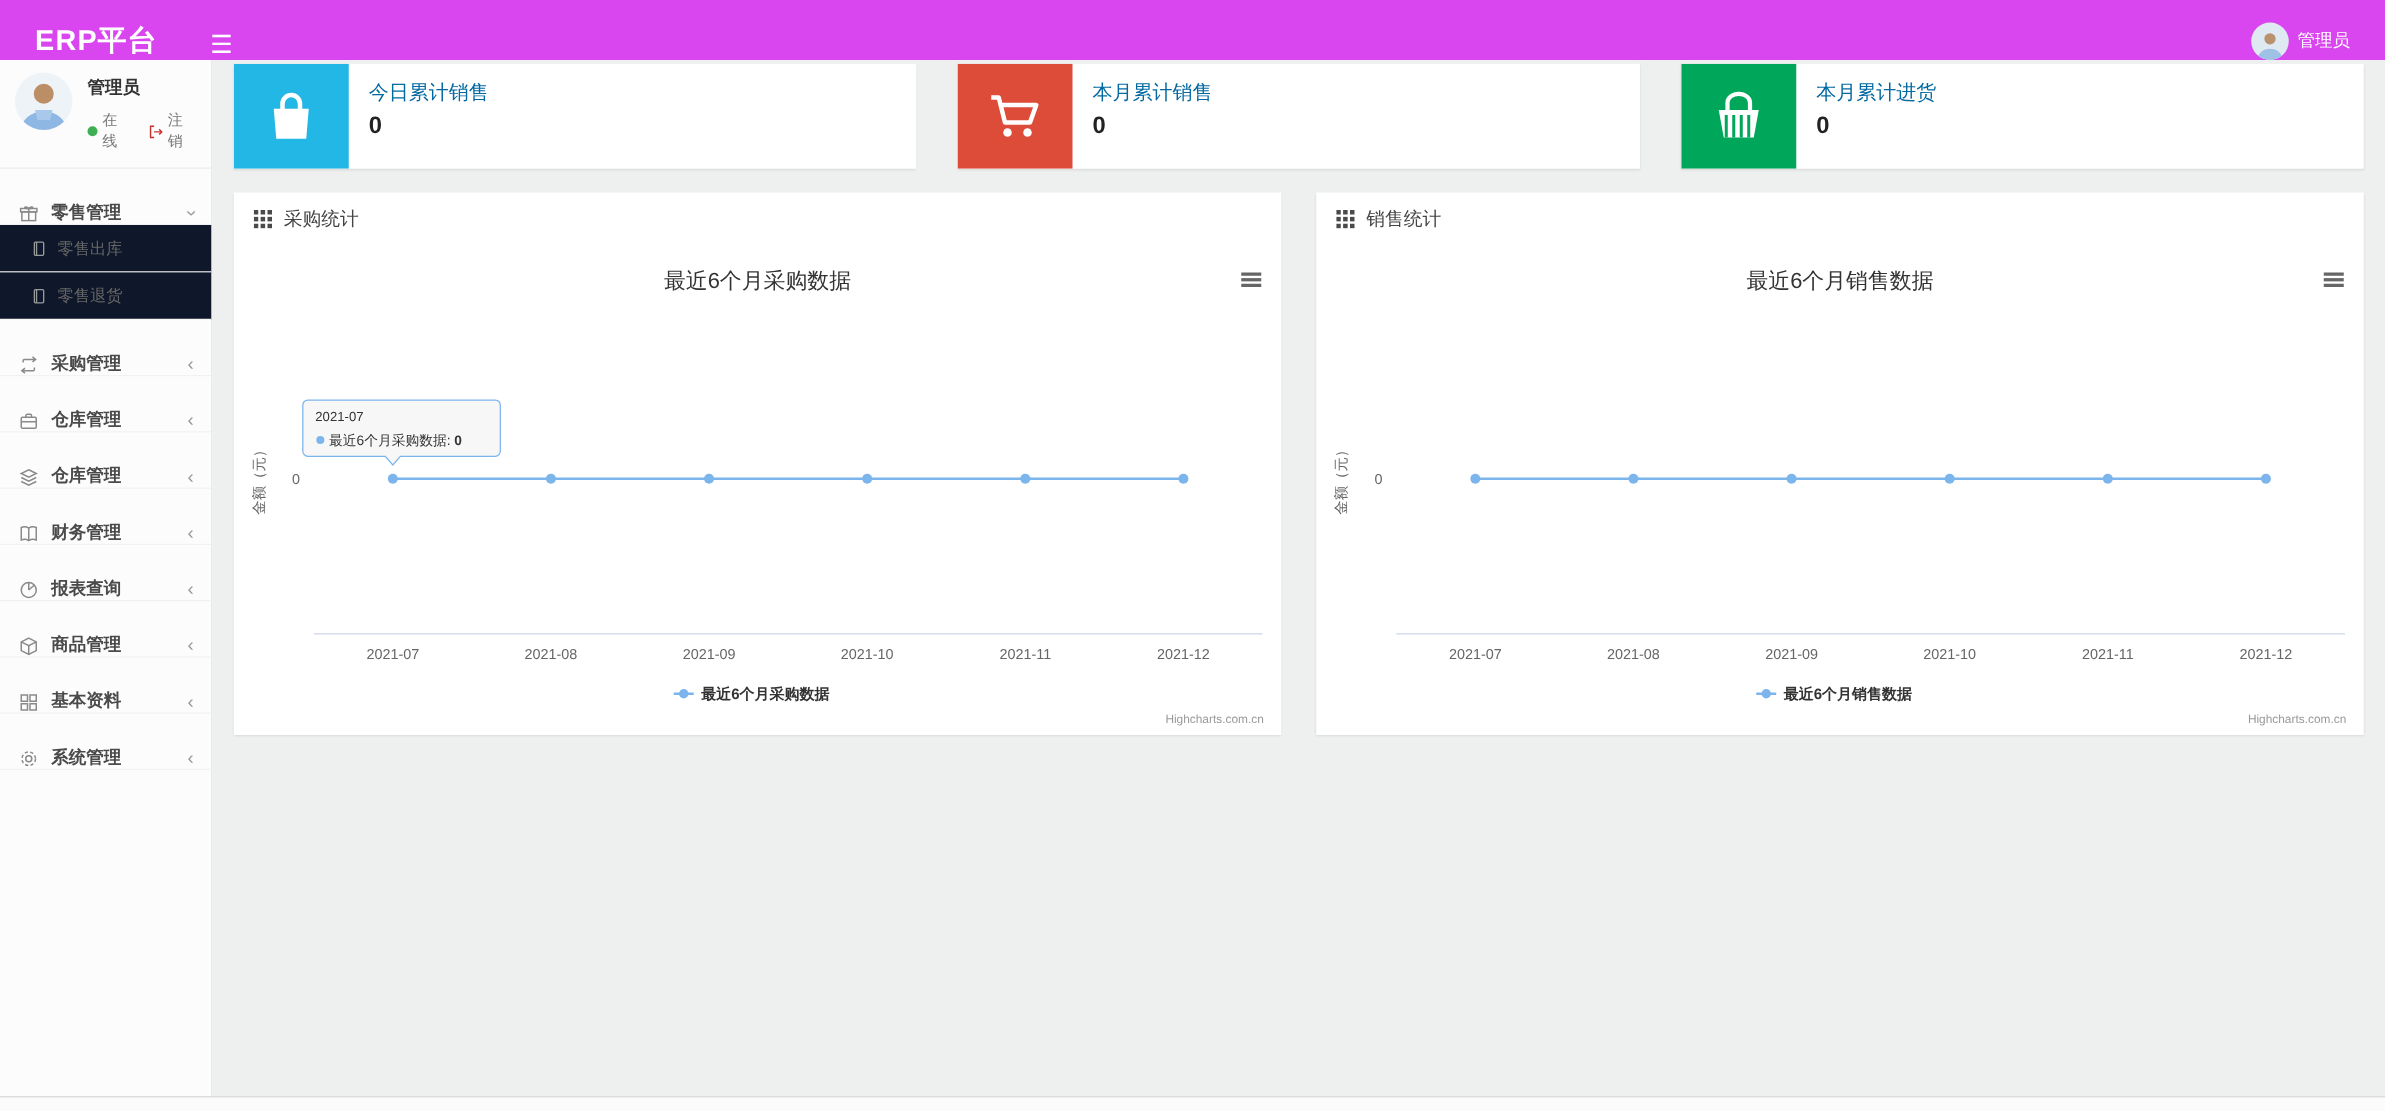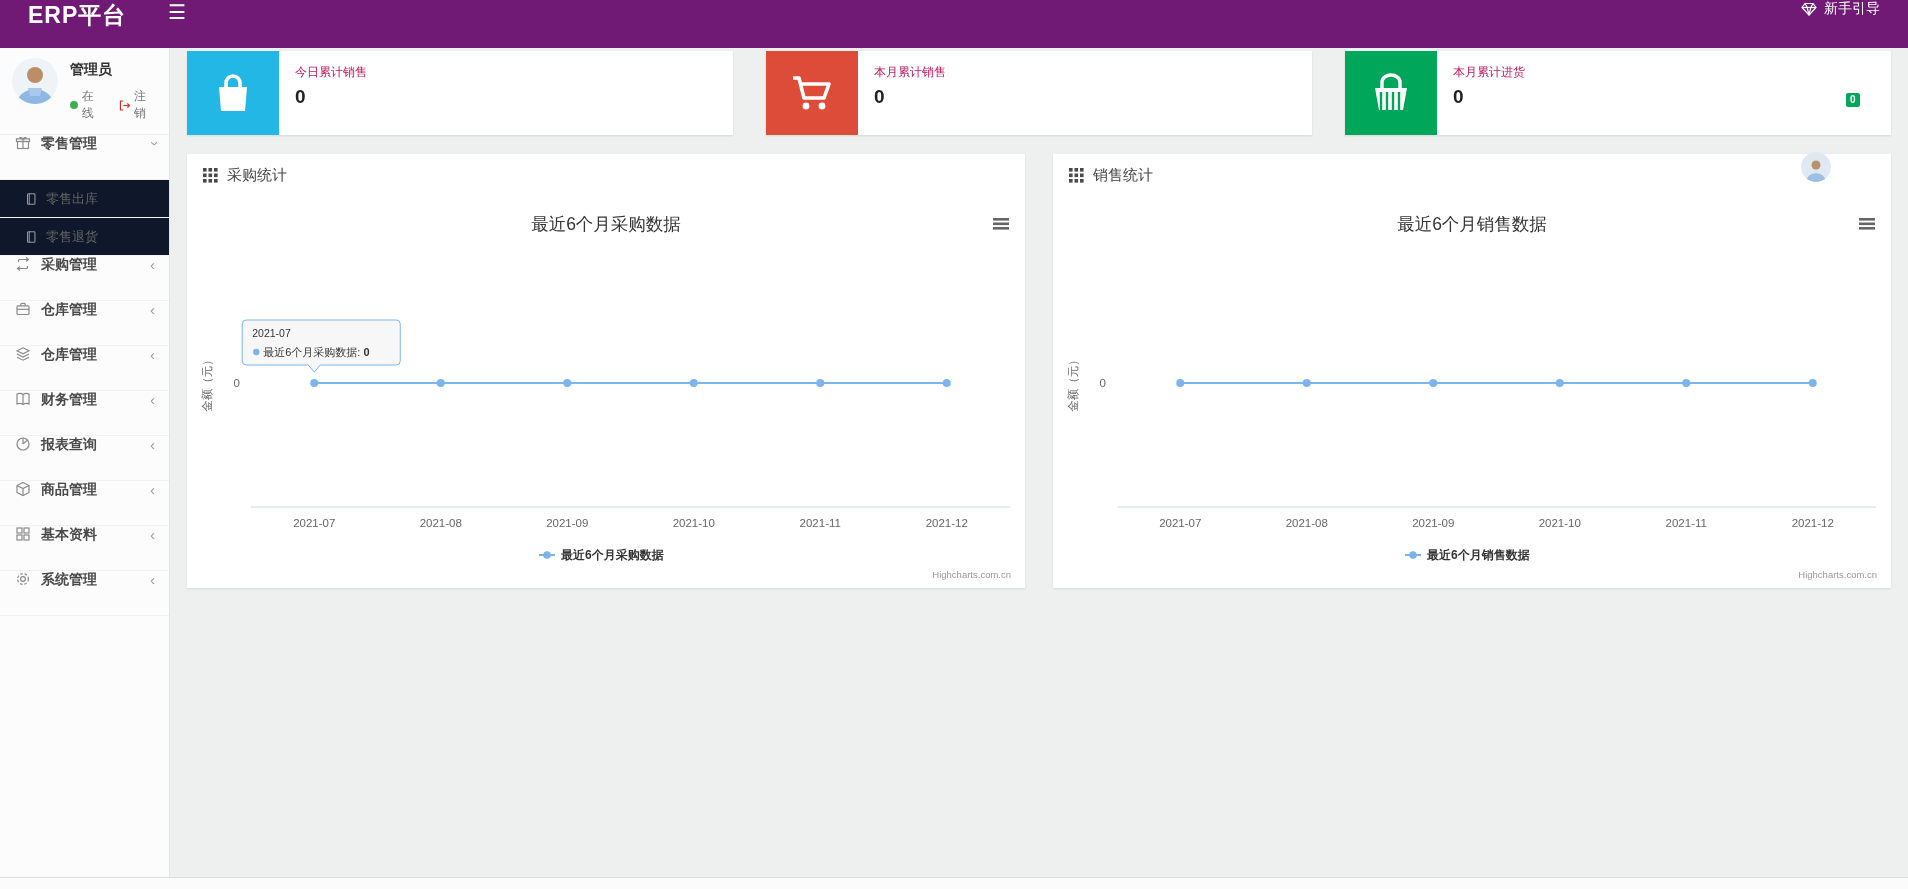--- a/index.html
+++ b/index.html
@@ -1,54 +1,54 @@
 <!DOCTYPE html>
 <html><head>
 <meta charset="utf-8">
 <style>
   * { margin:0; padding:0; box-sizing:border-box; }
   html,body { width:1908px; height:889px; font-family:"Liberation Sans","DejaVu Sans",sans-serif; background:#eef0f0; overflow:hidden; }
 
   
-  .navbar { position:fixed; top:0; left:0; right:0; height:48px; background:#701a75; display:flex; align-items:flex-start; z-index:50; }
+  .navbar { position:fixed; top:0; left:0; right:0; height:48px; background:#d946ef; display:flex; align-items:flex-end; z-index:50; }
   .brand { color:#fff; font-size:23px; font-weight:bold; margin-left:28px; letter-spacing:1px; }
   .nav-burger { color:#fff; font-size:20px; margin-left:42px; cursor:pointer; }
   .nav-right { margin-left:auto; display:flex; align-items:center; gap:34px; margin-right:28px; color:#fff; font-size:14px;flex-direction:column; }
   .nav-item { display:flex; align-items:center; gap:7px; cursor:pointer; }
   .mail-wrap { position:relative; }
   .mail-badge { position:absolute; top:-9px; right:-11px; background:#00a65a; color:#fff; font-size:10px; line-height:1; padding:2px 4px; border-radius:2px; font-weight:bold; }
   .nav-avatar { width:30px; height:30px; border-radius:50%; background:#dfe9f2; overflow:hidden; display:flex; align-items:flex-end; justify-content:center; }
 
   
   .sidebar { position:fixed; top:48px; left:0; bottom:0; width:170px; background:#fcfcfc; border-right:1px solid #e4e4e4; }
   .user-box { padding:10px 12px 12px; border-bottom:1px solid #ececec; display:flex; }
   .user-avatar { width:46px; height:46px; border-radius:50%; background:#eef3f8; overflow:hidden; flex:none; display:flex; align-items:flex-end; justify-content:center; }
   .user-meta { margin-left:12px; padding-top:3px; }
   .user-name { font-size:14px; color:#333; font-weight:bold; }
   .user-status { display:flex; align-items:center; gap:4px; margin-top:9px; font-size:12px; color:#777; }
   .dot { width:8px; height:8px; border-radius:50%; background:#3faf53; display:inline-block; }
   .logout { display:flex; align-items:center; gap:3px; margin-left:9px; color:#777; cursor:pointer; }
-  .menu-item { height:45px; display:flex; align-items:flex-start; padding:0 14px 0 15px; border-bottom:1px solid #f1f1f1; cursor:pointer; }
+  .menu-item { height:45px; display:flex; align-items:flex-end; padding:0 14px 0 15px; border-bottom:1px solid #f1f1f1; cursor:pointer; }
   .menu-item .mi-label { font-size:14px; color:#4a4a4a; font-weight:bold; margin-left:10px; }
   .menu-item .chev { margin-left:auto; color:#9a9a9a; font-size:15px; }
   .chev.open { transform:rotate(-90deg); }
   .submenu-item { height:38px; display:flex; align-items:center; padding-left:24px; cursor:pointer; border-bottom:1px solid #f6f6f6; background:#0f172a; }
   .submenu-item .mi-label { font-size:13px; color:#666; margin-left:8px; font-weight:normal; }
   .icon16 { width:16px; height:16px; flex:none; }
 
   
   .main { margin-left:170px; padding:10px 17px 0; height:841px; }
   .tab-strip { height:31px; margin-bottom:10px; display:flex; }
   .tab { background:#1e80e5; color:#fff; font-size:13px; display:flex; align-items:center; gap:6px; padding:0 16px; border-radius:2px; cursor:pointer; }
 
   .cards-row { display:flex; gap:33px; }
   .stat-card { flex:1; height:84px; background:#fff; box-shadow:0 1px 2px rgba(0,0,0,.1); display:flex; overflow:hidden; }
   .stat-icon { width:92px; height:84px; flex:none; display:flex; align-items:center; justify-content:center; }
   .stat-body { padding:13px 16px; }
-  .stat-label { font-size:12px; color:#be185d; }
+  .stat-label { font-size:16px; color:#0369a1; }
   .stat-value { font-size:19px; font-weight:bold; color:#222; margin-top:5px; }
 
   .charts-row { display:flex; gap:28px; margin-top:19px;border-radius:22px; }
   .panel { flex:1; background:#fff; box-shadow:0 1px 2px rgba(0,0,0,.1); }
   .panel-header { height:42px; display:flex; align-items:center; padding:0 16px; }
   .panel-title { font-size:15px; color:#444; margin-left:9px; }
   .chart-box { width:688px; height:392px; }
 
   .footer { position:fixed; left:0; right:0; bottom:0; height:12px; background:#fbfbfb; border-top:1px solid #ddd; }
   svg text { font-family:"Liberation Sans","DejaVu Sans",sans-serif; }

